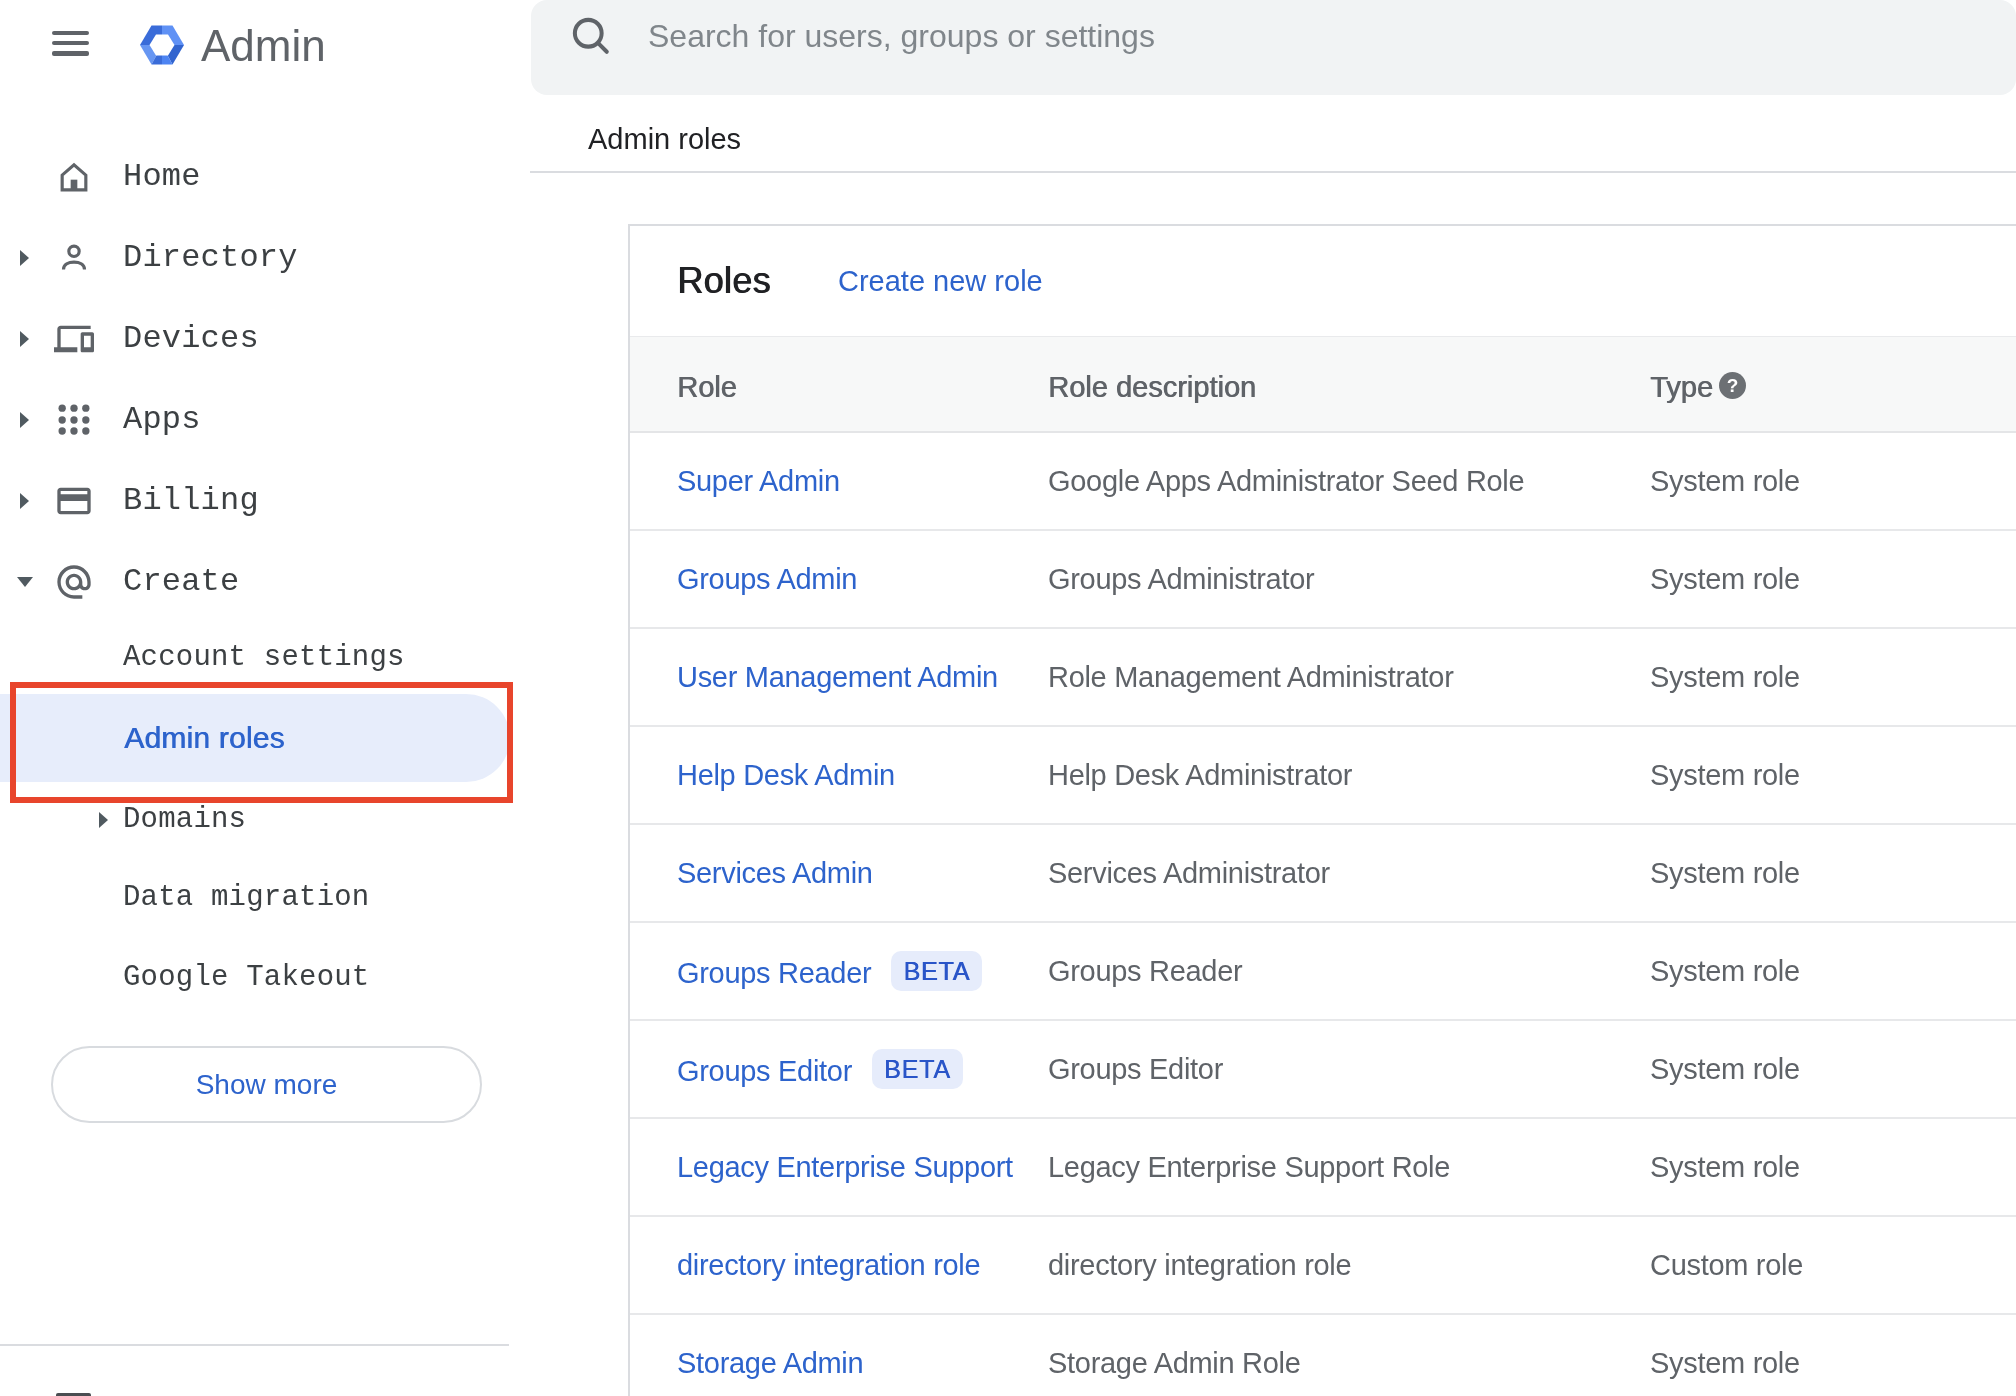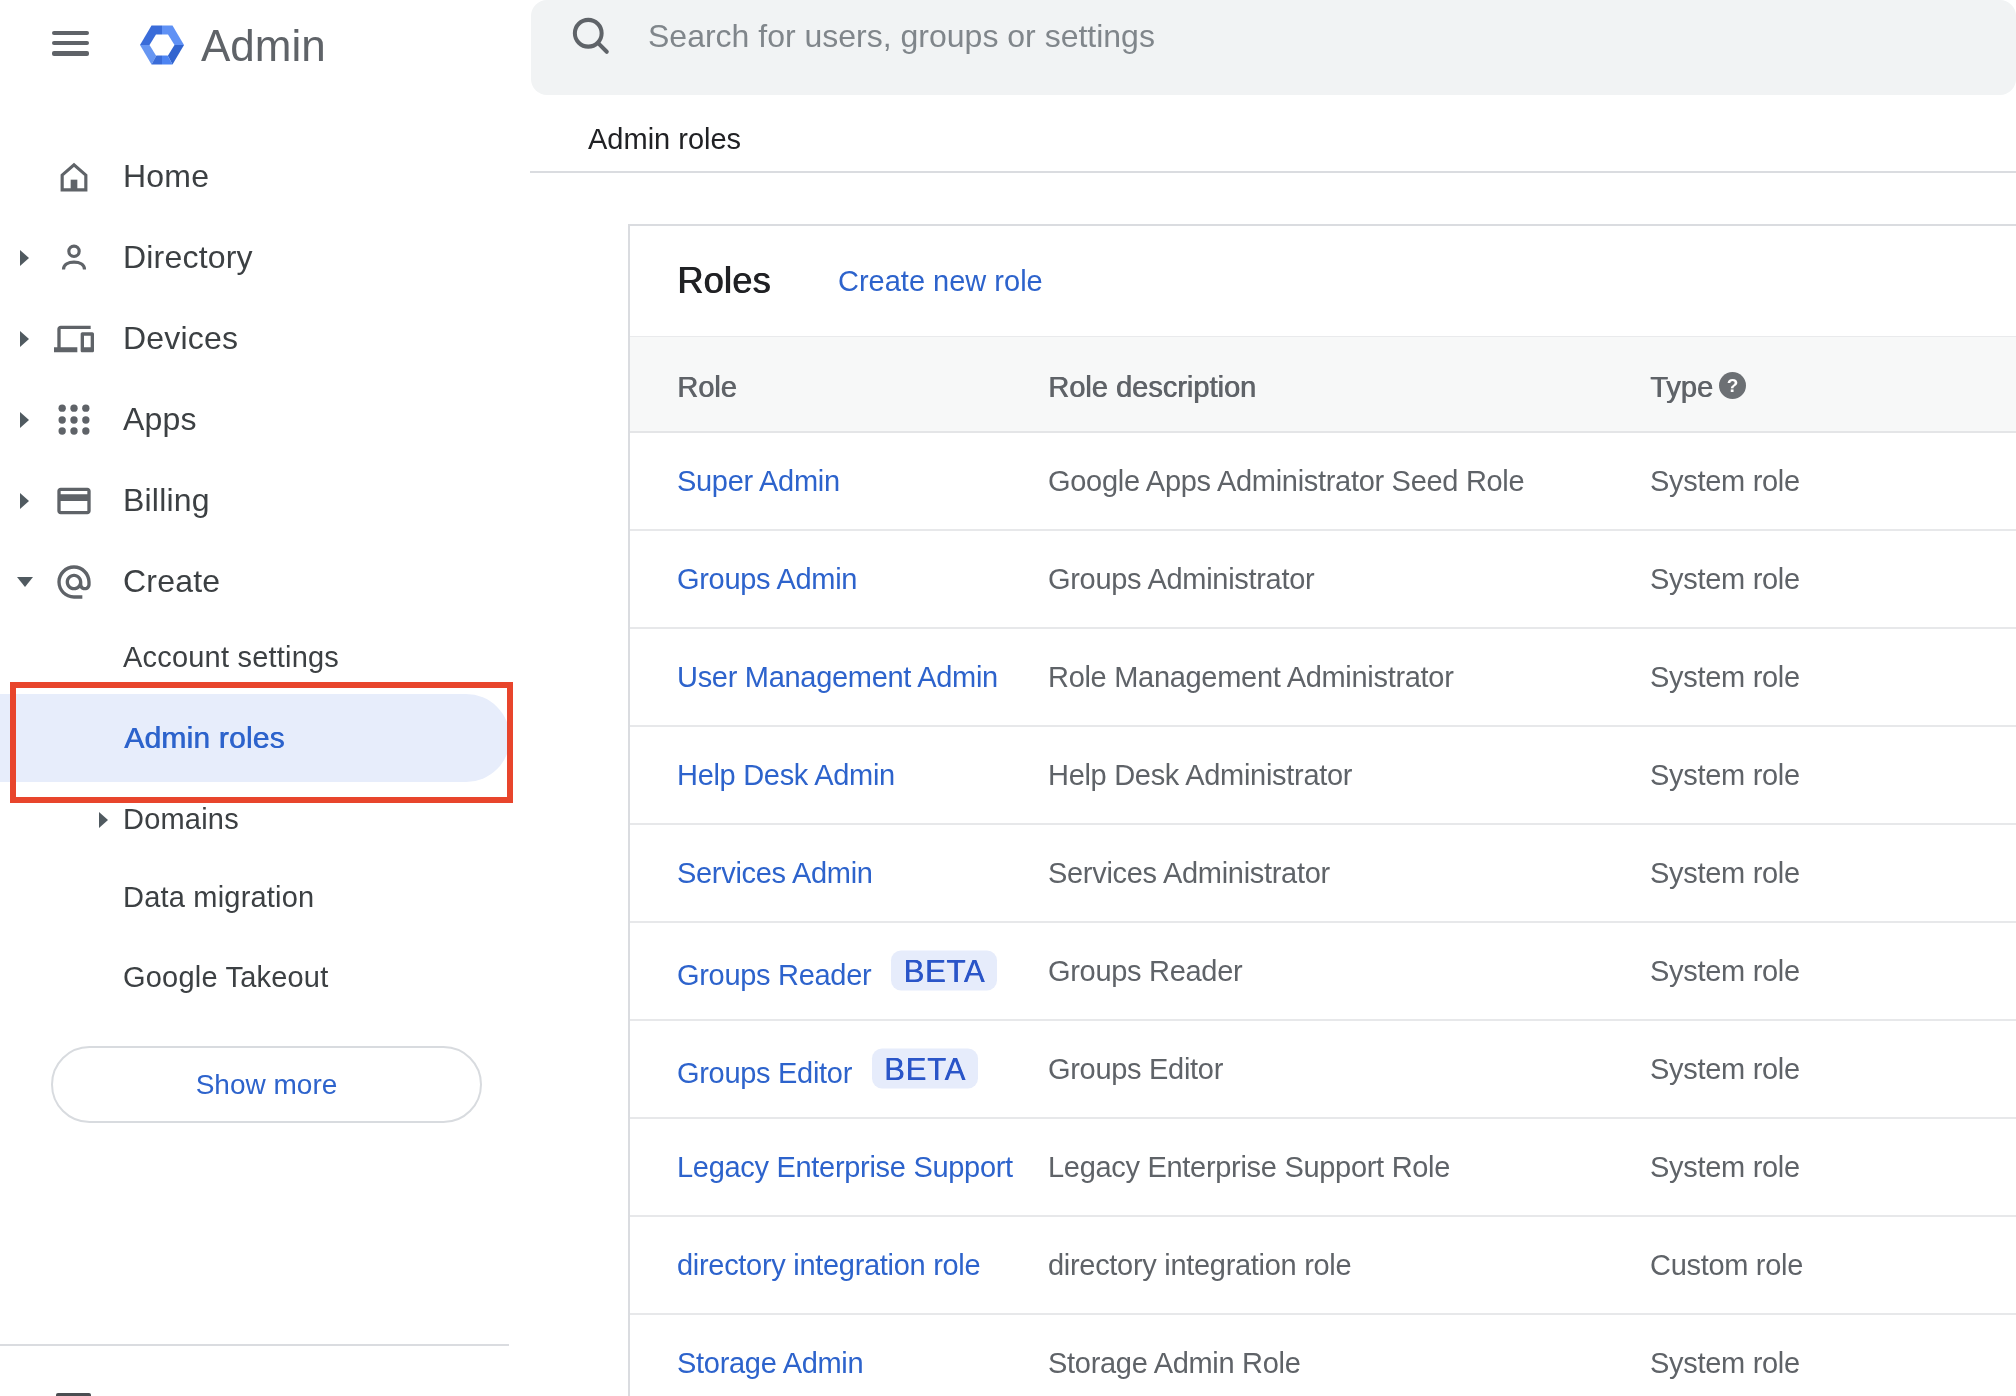--- a/index.html
+++ b/index.html
@@ -17,21 +17,21 @@
   #searchbar { left: 531px; top: 0; width: 1485px; height: 95px; background: #f1f3f4; border-radius: 16px; display: flex; align-items: center; padding-bottom: 23px; }
   #search-icon { margin-left: 38px; width: 44px; height: 44px; flex: 0 0 auto; }
   #search-input { border: 0; outline: none; background: transparent; margin-left: 35px; font-size: 32px; color: #3c4043; width: 1200px; font-family: inherit; }
   #search-input::placeholder { color: #80868b; opacity: 1; }
 
   
   #page-title { left: 588px; top: 123px; font-size: 29px; color: #202124; }
   #title-divider { left: 530px; top: 171px; width: 1486px; height: 2px; background: #dadce0; }
 
   
-  .nav-row { position: absolute; left: 0; width: 510px; height: 81px; display: flex; align-items: center; cursor: pointer; }
+  .nav-row { position: absolute; left: 0; width: 510px; height: 81px; display: flex; align-items: center; cursor: pointer; font-family: Liberation Mono, monospace; }
   .nav-arrow { position: absolute; left: 20px; width: 0; height: 0; }
   .arrow-right { border-left: 9px solid #505a60; border-top: 8px solid transparent; border-bottom: 8px solid transparent; }
   .arrow-down { border-top: 10px solid #505a60; border-left: 8px solid transparent; border-right: 8px solid transparent; left: 17px !important; }
   .nav-icon { position: absolute; left: 54px; width: 40px; height: 40px; }
   .nav-label { position: absolute; left: 123px; font-size: 32px; color: #3c4043; letter-spacing: 0.2px; white-space: nowrap; }
   .sub-label { font-size: 29px; }
   .sub-arrow { left: 99px; border-left: 9px solid #505a60; border-top: 8px solid transparent; border-bottom: 8px solid transparent; }
 
   #active-pill { left: -44px; top: 694px; width: 554px; height: 88px; border-radius: 44px; background: #e7edfb; }
   #active-label { position: absolute; left: 168px; top: 0; height: 88px; line-height: 88px; font-size: 30px; font-weight: 400; color: #2d63cc; letter-spacing: 0.2px; text-shadow: 0.7px 0 0 #2d63cc; }
@@ -47,21 +47,21 @@
   #card-title { position: absolute; left: 47px; font-size: 36px; font-weight: 400; color: #202124; text-shadow: 0.9px 0 0 #202124; letter-spacing: 0.3px; }
   #create-link { position: absolute; left: 208px; font-size: 29px; color: #2d63cc; cursor: pointer; text-decoration: none; }
   #thead { position: relative; height: 97px; background: #f7f8f8; border-top: 1px solid #e9eaec; border-bottom: 2px solid #e4e5e7; display: flex; align-items: center; padding-top: 6px; }
   .th { position: absolute; font-size: 29px; font-weight: 400; color: #5f6368; text-shadow: 0.7px 0 0 #5f6368; }
   #th-role { left: 47px; } #th-desc { left: 418px; } #th-type { left: 1020px; }
   #help-icon { position: absolute; left: 1089px; top: 35px; width: 27px; height: 27px; border-radius: 50%; background: #6c7074; color: #ffffff; font-size: 19px; font-weight: 700; display: flex; align-items: center; justify-content: center; cursor: pointer; }
   .trow { position: relative; height: 98px; border-bottom: 2px solid #e7e8ea; }
   .trow .link { position: absolute; left: 47px; top: 50%; transform: translateY(-50%); font-size: 29px; letter-spacing: -0.3px; color: #2d63cc; cursor: pointer; text-decoration: none; white-space: nowrap; }
   .trow .desc { position: absolute; left: 418px; top: 50%; transform: translateY(-50%); font-size: 29px; letter-spacing: -0.3px; color: #5f6368; white-space: nowrap; }
   .trow .rtype { position: absolute; left: 1020px; top: 50%; transform: translateY(-50%); font-size: 29px; letter-spacing: -0.3px; color: #5f6368; white-space: nowrap; }
-  .beta { display: inline-block; vertical-align: 3px; margin-left: 20px; height: 40px; line-height: 41px; padding: 0 12px; border-radius: 10px; background: #e6ecfb; color: #2a55c8; font-size: 31px; font-weight: 400; letter-spacing: 0.8px; text-shadow: 0.6px 0 0 #2a55c8; }
+  .beta { display: inline-block; vertical-align: 3px; margin-left: 20px; height: 40px; line-height: 41px; padding: 0 12px; border-radius: 10px; background: #e6ecfb; color: #2a55c8; font-size: 25px; font-weight: 400; letter-spacing: 0.8px; text-shadow: 0.6px 0 0 #2a55c8; }
 </style>
 </head>
 <body>
 
 <div class="abs" id="hamburger">
   <div class="bar b1"></div>
     <div class="bar b2"></div>
     <div class="bar b3"></div>
 </div>
 

